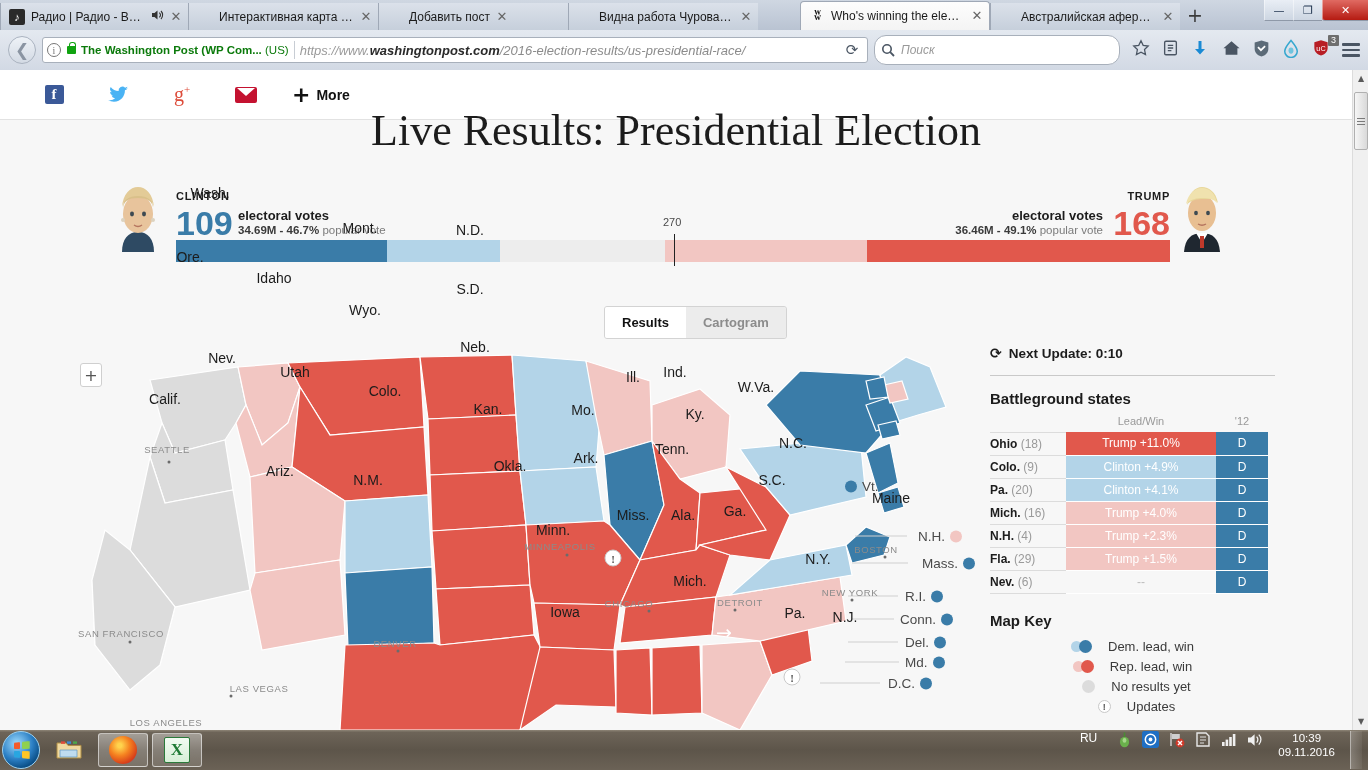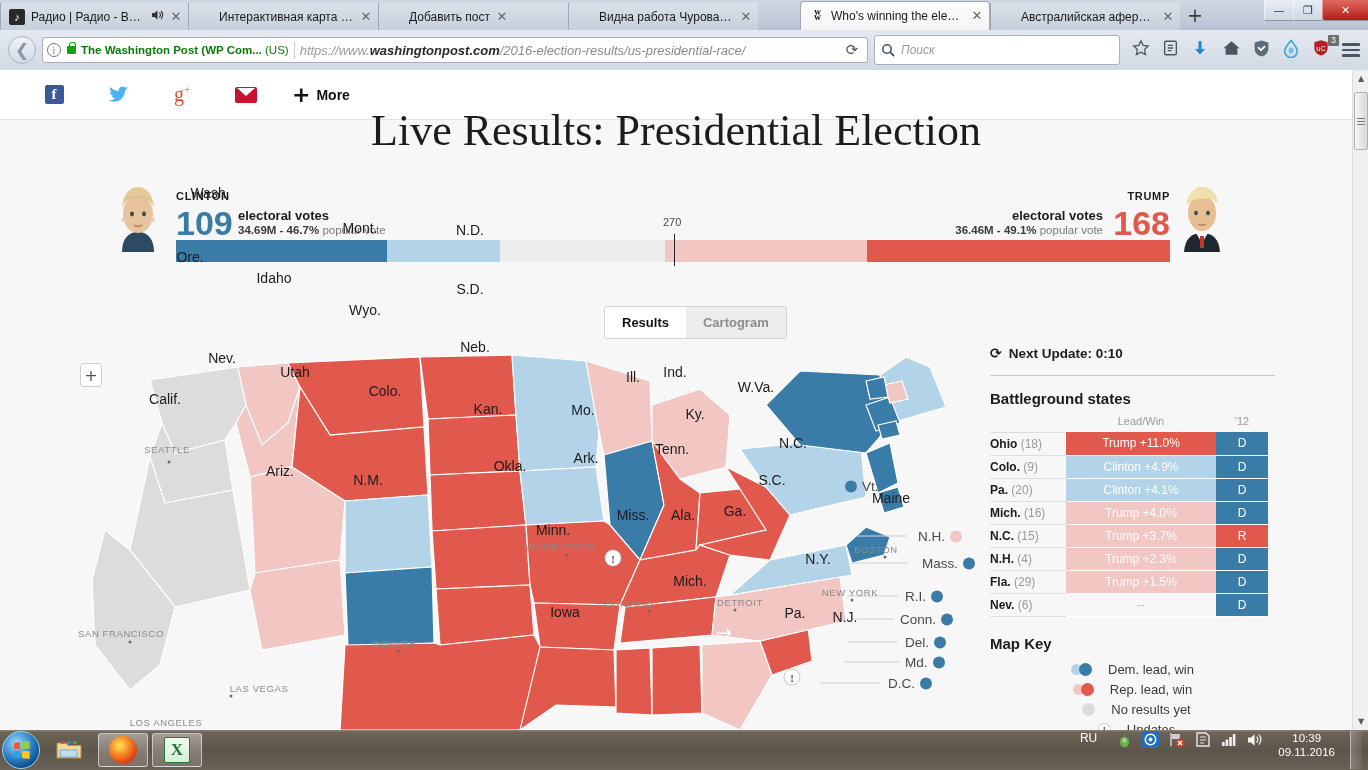--- a/index.html
+++ b/index.html
@@ -117,21 +117,21 @@
     flex: 1 1 auto; min-width: 0; font-style: italic;
   }
   .urltext b { color: #2a2a2a; font-weight: bold; }
   .urltext .pre { color: #9a9a9a; }
   .reload {
     flex: 0 0 22px; text-align: center; color: #4a5563; font-size: 15px;
     font-family: "DejaVu Sans", sans-serif;
   }
   .searchbar {
     flex: 0 0 246px; height: 30px; background: #fff; border: 1px solid #a8b0bb;
-    border-radius: 3px; display: flex; align-items: center; padding: 0 6px; gap: 6px;
+    border-radius: 12px; display: flex; align-items: center; padding: 0 6px; gap: 6px;
   }
   .search-ph { font-size: 12px; color: #999; font-style: italic; }
   .ticons { display: flex; align-items: center; gap: 10px; padding-left: 6px; }
   .ticon { width: 20px; height: 22px; position: relative; }
   .hamb { display: flex; flex-direction: column; justify-content: center; gap: 3px; width: 18px; }
   .hamb i { display: block; height: 2.5px; background: #4a5563; border-radius: 1px; }
   .badge {
     position: absolute; right: -7px; top: -4px; background: #6e6e6e; color: #fff;
     font-size: 9px; padding: 0 3px; border-radius: 1px; line-height: 11px;
   }
@@ -756,25 +756,20 @@
                 <td class="stname"><span>Pa.</span> <span class="ev">(20)</span></td>
                 <td class="lead lead-clinton-weak">Clinton +4.1%</td>
                 <td class="prev prev-d">D</td>
               </tr>
               <tr>
                 <td class="stname"><span>Mich.</span> <span class="ev">(16)</span></td>
                 <td class="lead lead-trump-weak">Trump +4.0%</td>
                 <td class="prev prev-d">D</td>
               </tr>
               <tr>
-                <td class="stname"><span>N.C.</span> <span class="ev">(15)</span></td>
-                <td class="lead lead-trump-weak">Trump +3.7%</td>
-                <td class="prev prev-r">R</td>
-              </tr>
-              <tr>
                 <td class="stname"><span>N.H.</span> <span class="ev">(4)</span></td>
                 <td class="lead lead-trump-weak">Trump +2.3%</td>
                 <td class="prev prev-d">D</td>
               </tr>
               <tr>
                 <td class="stname"><span>Fla.</span> <span class="ev">(29)</span></td>
                 <td class="lead lead-trump-weak">Trump +1.5%</td>
                 <td class="prev prev-d">D</td>
               </tr>
               <tr>

